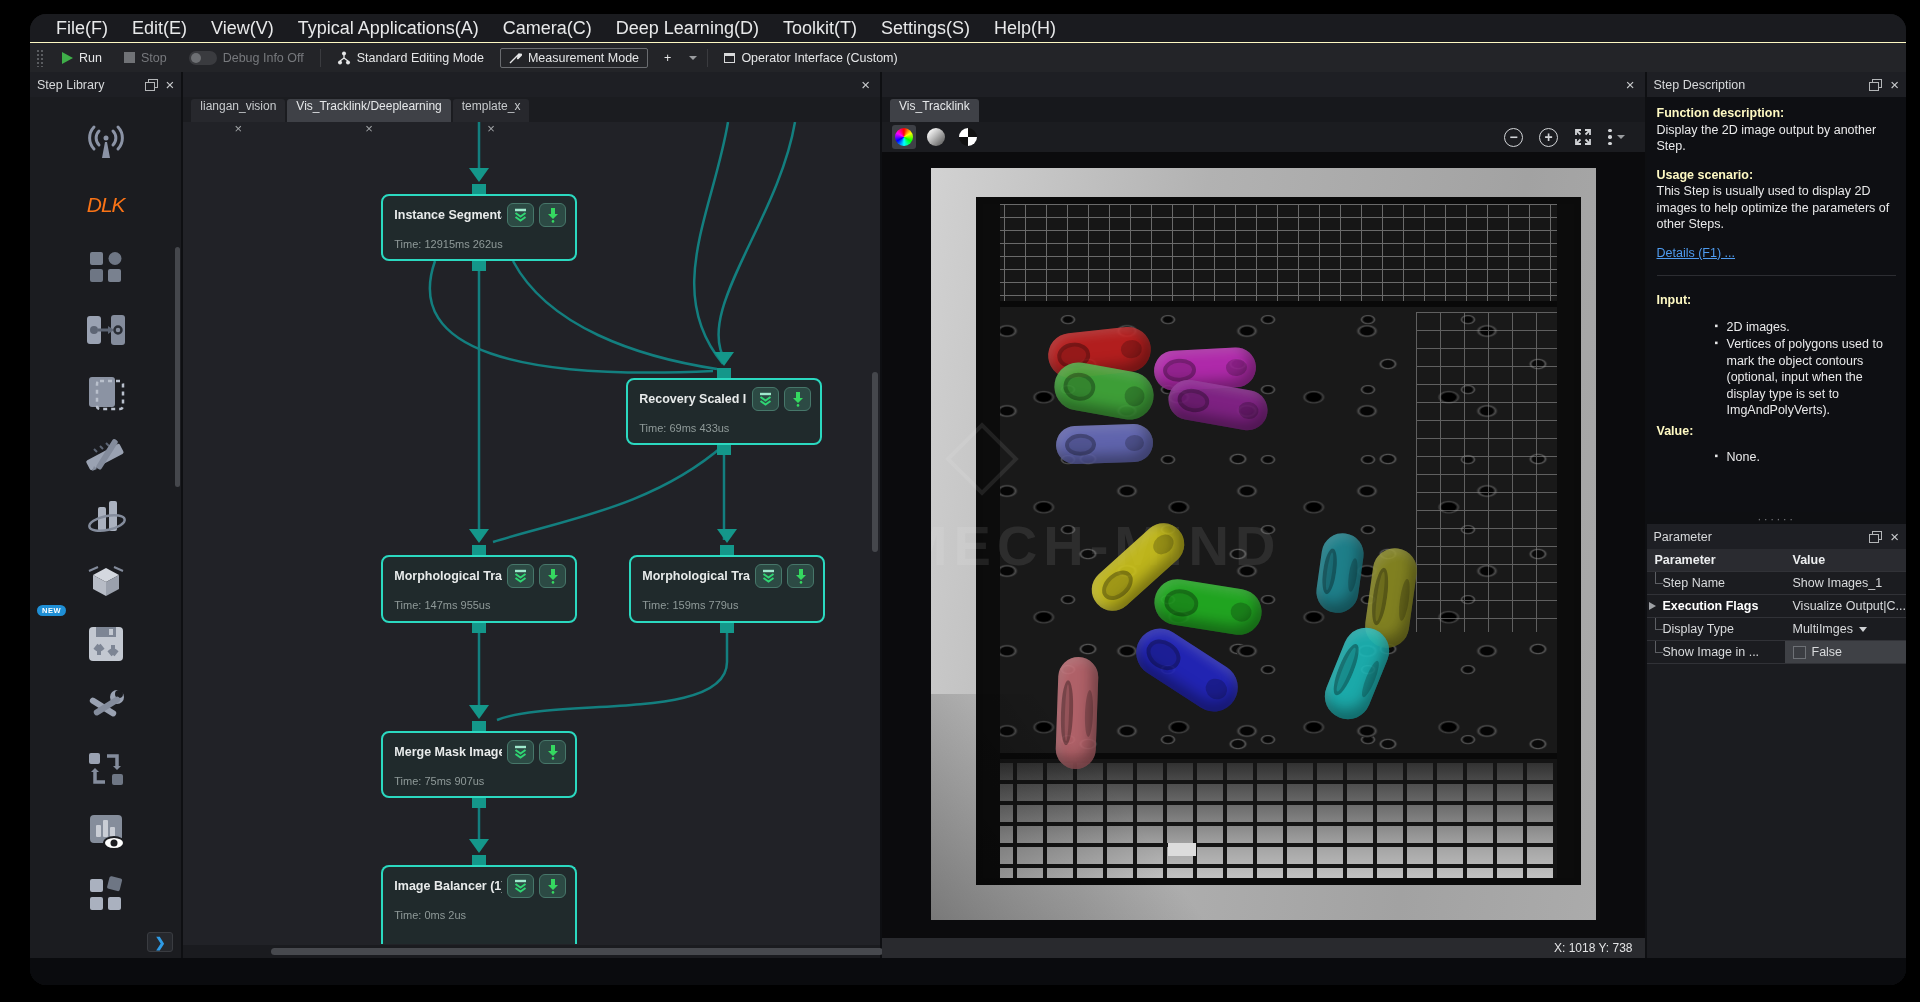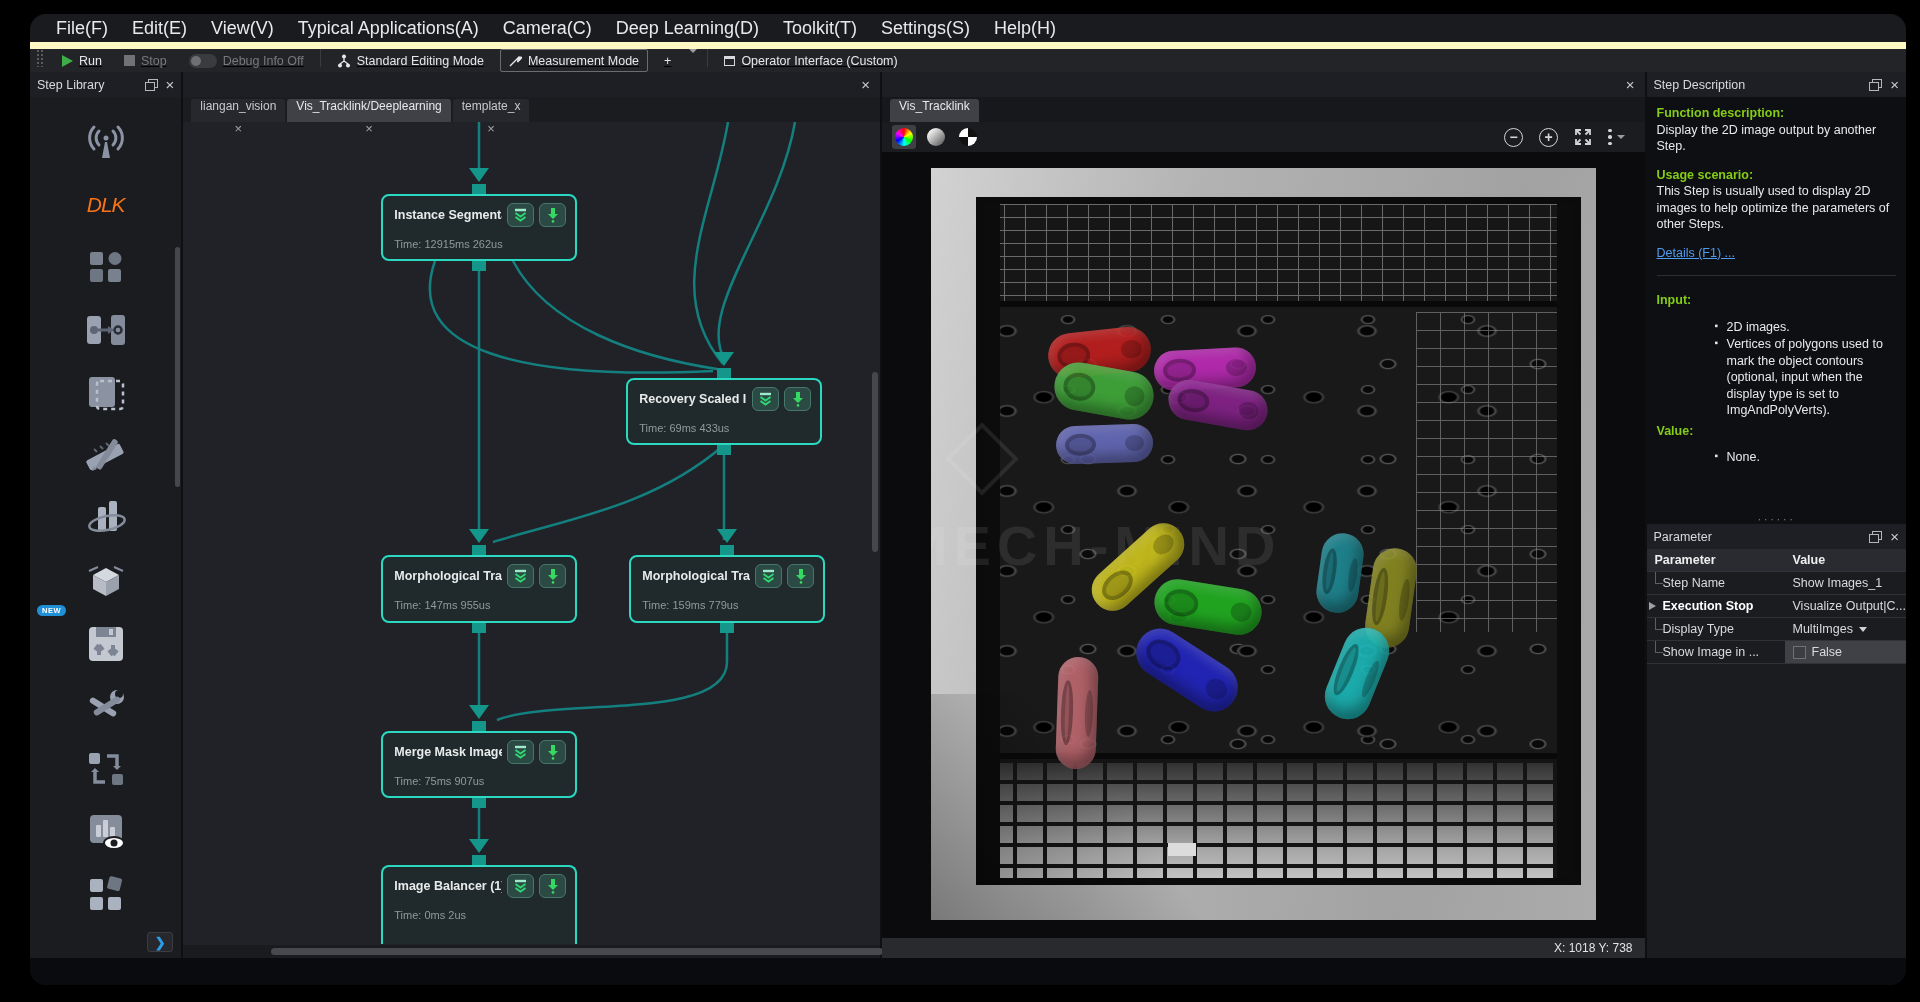--- a/index.html
+++ b/index.html
@@ -4,21 +4,21 @@
 <style>
   html,body{margin:0;padding:0;background:#000;width:1920px;height:1002px;overflow:hidden;
     font-family:"Liberation Sans",sans-serif;-webkit-font-smoothing:antialiased;}
   *{box-sizing:border-box;}
   .window{position:absolute;left:30px;top:14px;width:1876px;height:971px;background:#15161a;
     border-radius:16px;overflow:hidden;display:flex;flex-direction:column;}
   
   .menubar{height:28px;background:#1a1b1f;display:flex;align-items:center;padding-left:16px;gap:4px;flex:0 0 auto;}
   .menu-item{color:#e8e9ea;font-size:18px;padding:0 10px;line-height:28px;cursor:default;}
   
-  .toolbar{height:30px;background:#232428;display:flex;padding-left:6px;gap:10px;flex:0 0 auto;border-top:7px solid #fef9c3;text-decoration:underline;}
+  .toolbar{height:30px;background:#232428;display:flex;align-items:center;padding-left:6px;gap:10px;flex:0 0 auto;border-top:1px solid #fef9c3;}
   .grip{width:8px;height:18px;background-image:radial-gradient(#5a5c60 1px,transparent 1.2px);background-size:4px 4px;margin-right:2px;}
   .tbtn{display:flex;align-items:center;gap:6px;color:#e6e7e8;font-size:12.5px;padding:3px 6px;border-radius:3px;}
   .tbtn.dim{color:#77797d;}
   .play{width:0;height:0;border-left:11px solid #3fae49;border-top:6.5px solid transparent;border-bottom:6.5px solid transparent;}
   .stopsq{width:11px;height:11px;background:#707276;}
   .toggle{width:28px;height:14px;border-radius:7px;background:#3a3b3f;position:relative;}
   .toggle::before{content:"";position:absolute;left:2px;top:2px;width:10px;height:10px;border-radius:50%;background:#6d6f73;}
   .tsep{width:1px;height:18px;background:#3a3b3f;}
   .mode-box{border:1px solid #6a6c70;border-radius:2px;padding:2px 8px;}
   .small-caret{width:0;height:0;border-top:4px solid #9a9c9f;border-left:4px solid transparent;border-right:4px solid transparent;margin-left:2px;}
@@ -121,21 +121,21 @@
   .mask{position:absolute;border-radius:24px;opacity:.88;
     box-shadow:inset -6px -8px 14px rgba(0,0,0,.38),inset 4px 5px 10px rgba(255,255,255,.17);}
   .mask::before{content:"";position:absolute;left:9%;top:50%;transform:translateY(-50%);width:32%;height:58%;
     border-radius:50%;background:rgba(0,0,0,.16);box-shadow:inset 0 0 0 4px rgba(0,0,0,.2);}
   .mask::after{content:"";position:absolute;right:9%;top:50%;transform:translateY(-50%);width:20%;height:42%;
     border-radius:50%;background:rgba(0,0,0,.22);}
   
   .rightdock{flex:1;display:flex;flex-direction:column;background:#0e0f12;gap:0;}
   .descpanel{height:440px;background:#0e0f13;display:flex;flex-direction:column;}
   .desc-body{padding:8px 10px;color:#e9e9ea;font-size:12.5px;line-height:1.32;overflow:hidden;}
-  .desc-body b{color:#84cc16;}
+  .desc-body b{color:#fef9c3;}
   .desc-body .blk{margin-bottom:12px;}
   .desc-link{color:#4f9cf0;text-decoration:underline;font-size:12.5px;}
   .desc-rule{border-top:1px solid #2c2d32;margin:14px 0 16px;}
   .desc-list{margin:10px 0 4px 58px;padding:0;list-style:none;}
   .desc-list li{position:relative;padding-left:12px;margin-bottom:1px;}
   .desc-list li::before{content:"▪";position:absolute;left:0;top:0;font-size:10px;}
   .splitter{height:12px;display:flex;align-items:center;justify-content:center;color:#6f7175;font-size:13px;letter-spacing:2px;background:#0e0f12;}
   .parampanel{flex:1;background:#1b1c20;display:flex;flex-direction:column;}
   .ptable{font-size:12.5px;color:#d8dadc;}
   .prow{display:flex;height:23px;align-items:center;border-bottom:1px solid #313237;position:relative;}
@@ -622,21 +622,21 @@
             <span class="name">Parameter</span>
             <span class="val">Value</span>
           </div>
           <div class="prow">
             <span class="tree-tick"></span>
             <span class="name">Step Name</span>
             <span class="val">Show Images_1</span>
           </div>
           <div class="prow">
             <span class="expander"></span>
-            <span class="name bold-name">Execution Stop</span>
+            <span class="name bold-name">Execution Flags</span>
             <span class="val">Visualize Output|C...</span>
           </div>
           <div class="prow">
             <span class="tree-tick"></span>
             <span class="name">Display Type</span>
             <span class="val">
               <span>MultiImges</span>
               <span class="dd-caret"></span>
             </span>
           </div>

